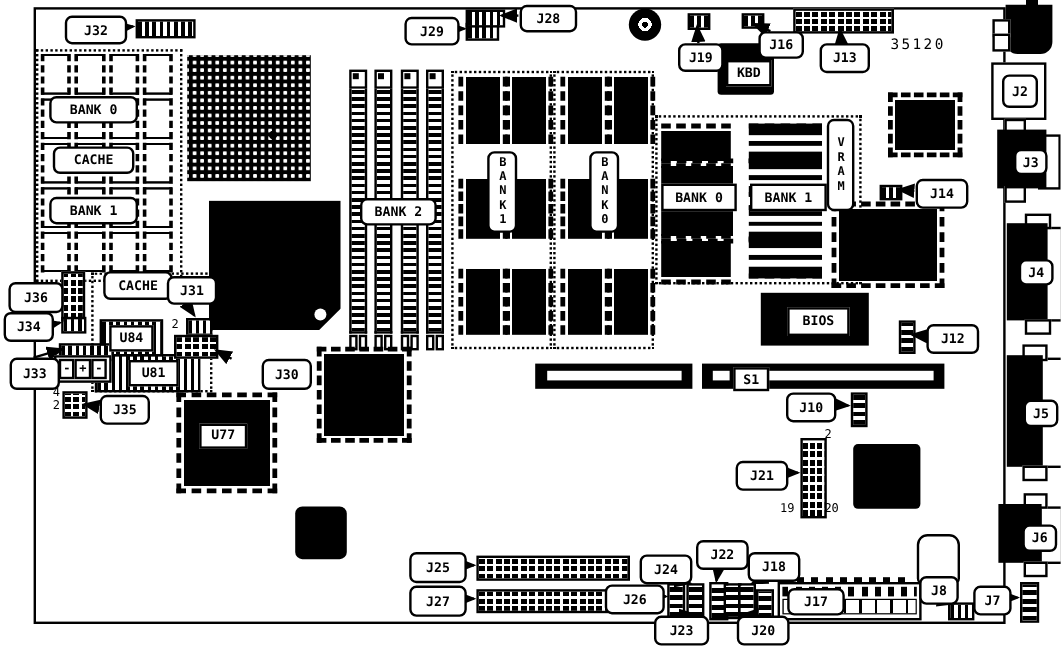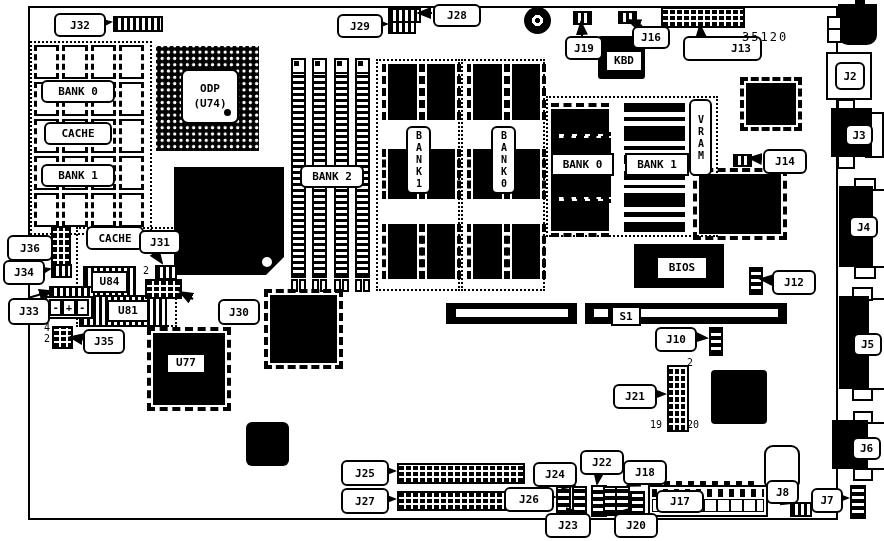--- a/index.html
+++ b/index.html
@@ -111,24 +111,20 @@
     <span>BANK 0</span>
     </div>
   <div class="lbl" style="left:44px;top:122px;width:64px;height:19px;">
     <span>CACHE</span>
     </div>
   <div class="lbl" style="left:41px;top:164px;width:70px;height:19px;">
     <span>BANK 1</span>
     </div>
 
   <div class="pga" style="left:156px;top:46px;width:103px;height:105px;"></div>
-  <div class="ilbl r two" style="left:181px;top:69px;width:54px;height:51px;">
-    <span>ODP</span>
-    <span>(U74)</span>
-  </div>
   <div class="abs blk" style="left:224px;top:109px;width:7px;height:7px;border-radius:50%;z-index:6;"></div>
 
   <div class="abs blk cpu" style="left:174px;top:167px;width:110px;height:108px;z-index:2;"></div>
   <div class="abs" style="left:262px;top:257px;width:10px;height:10px;border-radius:50%;background:#fff;z-index:3;"></div>
 
   <div class="lbl" style="left:337px;top:14px;width:42px;height:20px;">
     <span>J29</span>
     </div>
   <div class="hstripe" style="left:388px;top:19px;width:24px;height:11px;"></div>
   <div class="lbl" style="left:433px;top:4px;width:44px;height:19px;">
@@ -144,21 +140,21 @@
     </div>
   <div class="hstripe" style="left:618px;top:11px;width:15px;height:9px;"></div>
   <div class="lbl" style="left:632px;top:26px;width:34px;height:19px;">
     <span>J16</span>
     </div>
   <div class="abs blk" style="left:598px;top:36px;width:47px;height:43px;z-index:2;border-radius:3px;"></div>
   <div class="ilbl" style="left:605px;top:50px;width:34px;height:18px;">
     <span>KBD</span>
     </div>
   <div class="grid" style="left:661px;top:7px;width:80px;height:17px;"></div>
-  <div class="lbl" style="left:683px;top:36px;width:38px;height:21px;padding-left:37px;">
+  <div class="lbl" style="left:683px;top:36px;width:38px;height:21px;">
     <span>J13</span>
     </div>
   <div class="pintxt" style="left:742px;top:31px;font-size:12px;letter-spacing:2px;">
     <span>35120</span></div>
 
   <div class="abs blk" style="left:838px;top:4px;width:39px;height:41px;border-radius:0 0 10px 10px;z-index:3;"></div>
   <div class="abs blk" style="left:855px;top:0;width:10px;height:6px;z-index:3;"></div>
   <div class="mtab" style="left:827px;top:16px;width:11px;height:11px;"></div>
   <div class="mtab" style="left:827px;top:28px;width:11px;height:11px;"></div>
 

